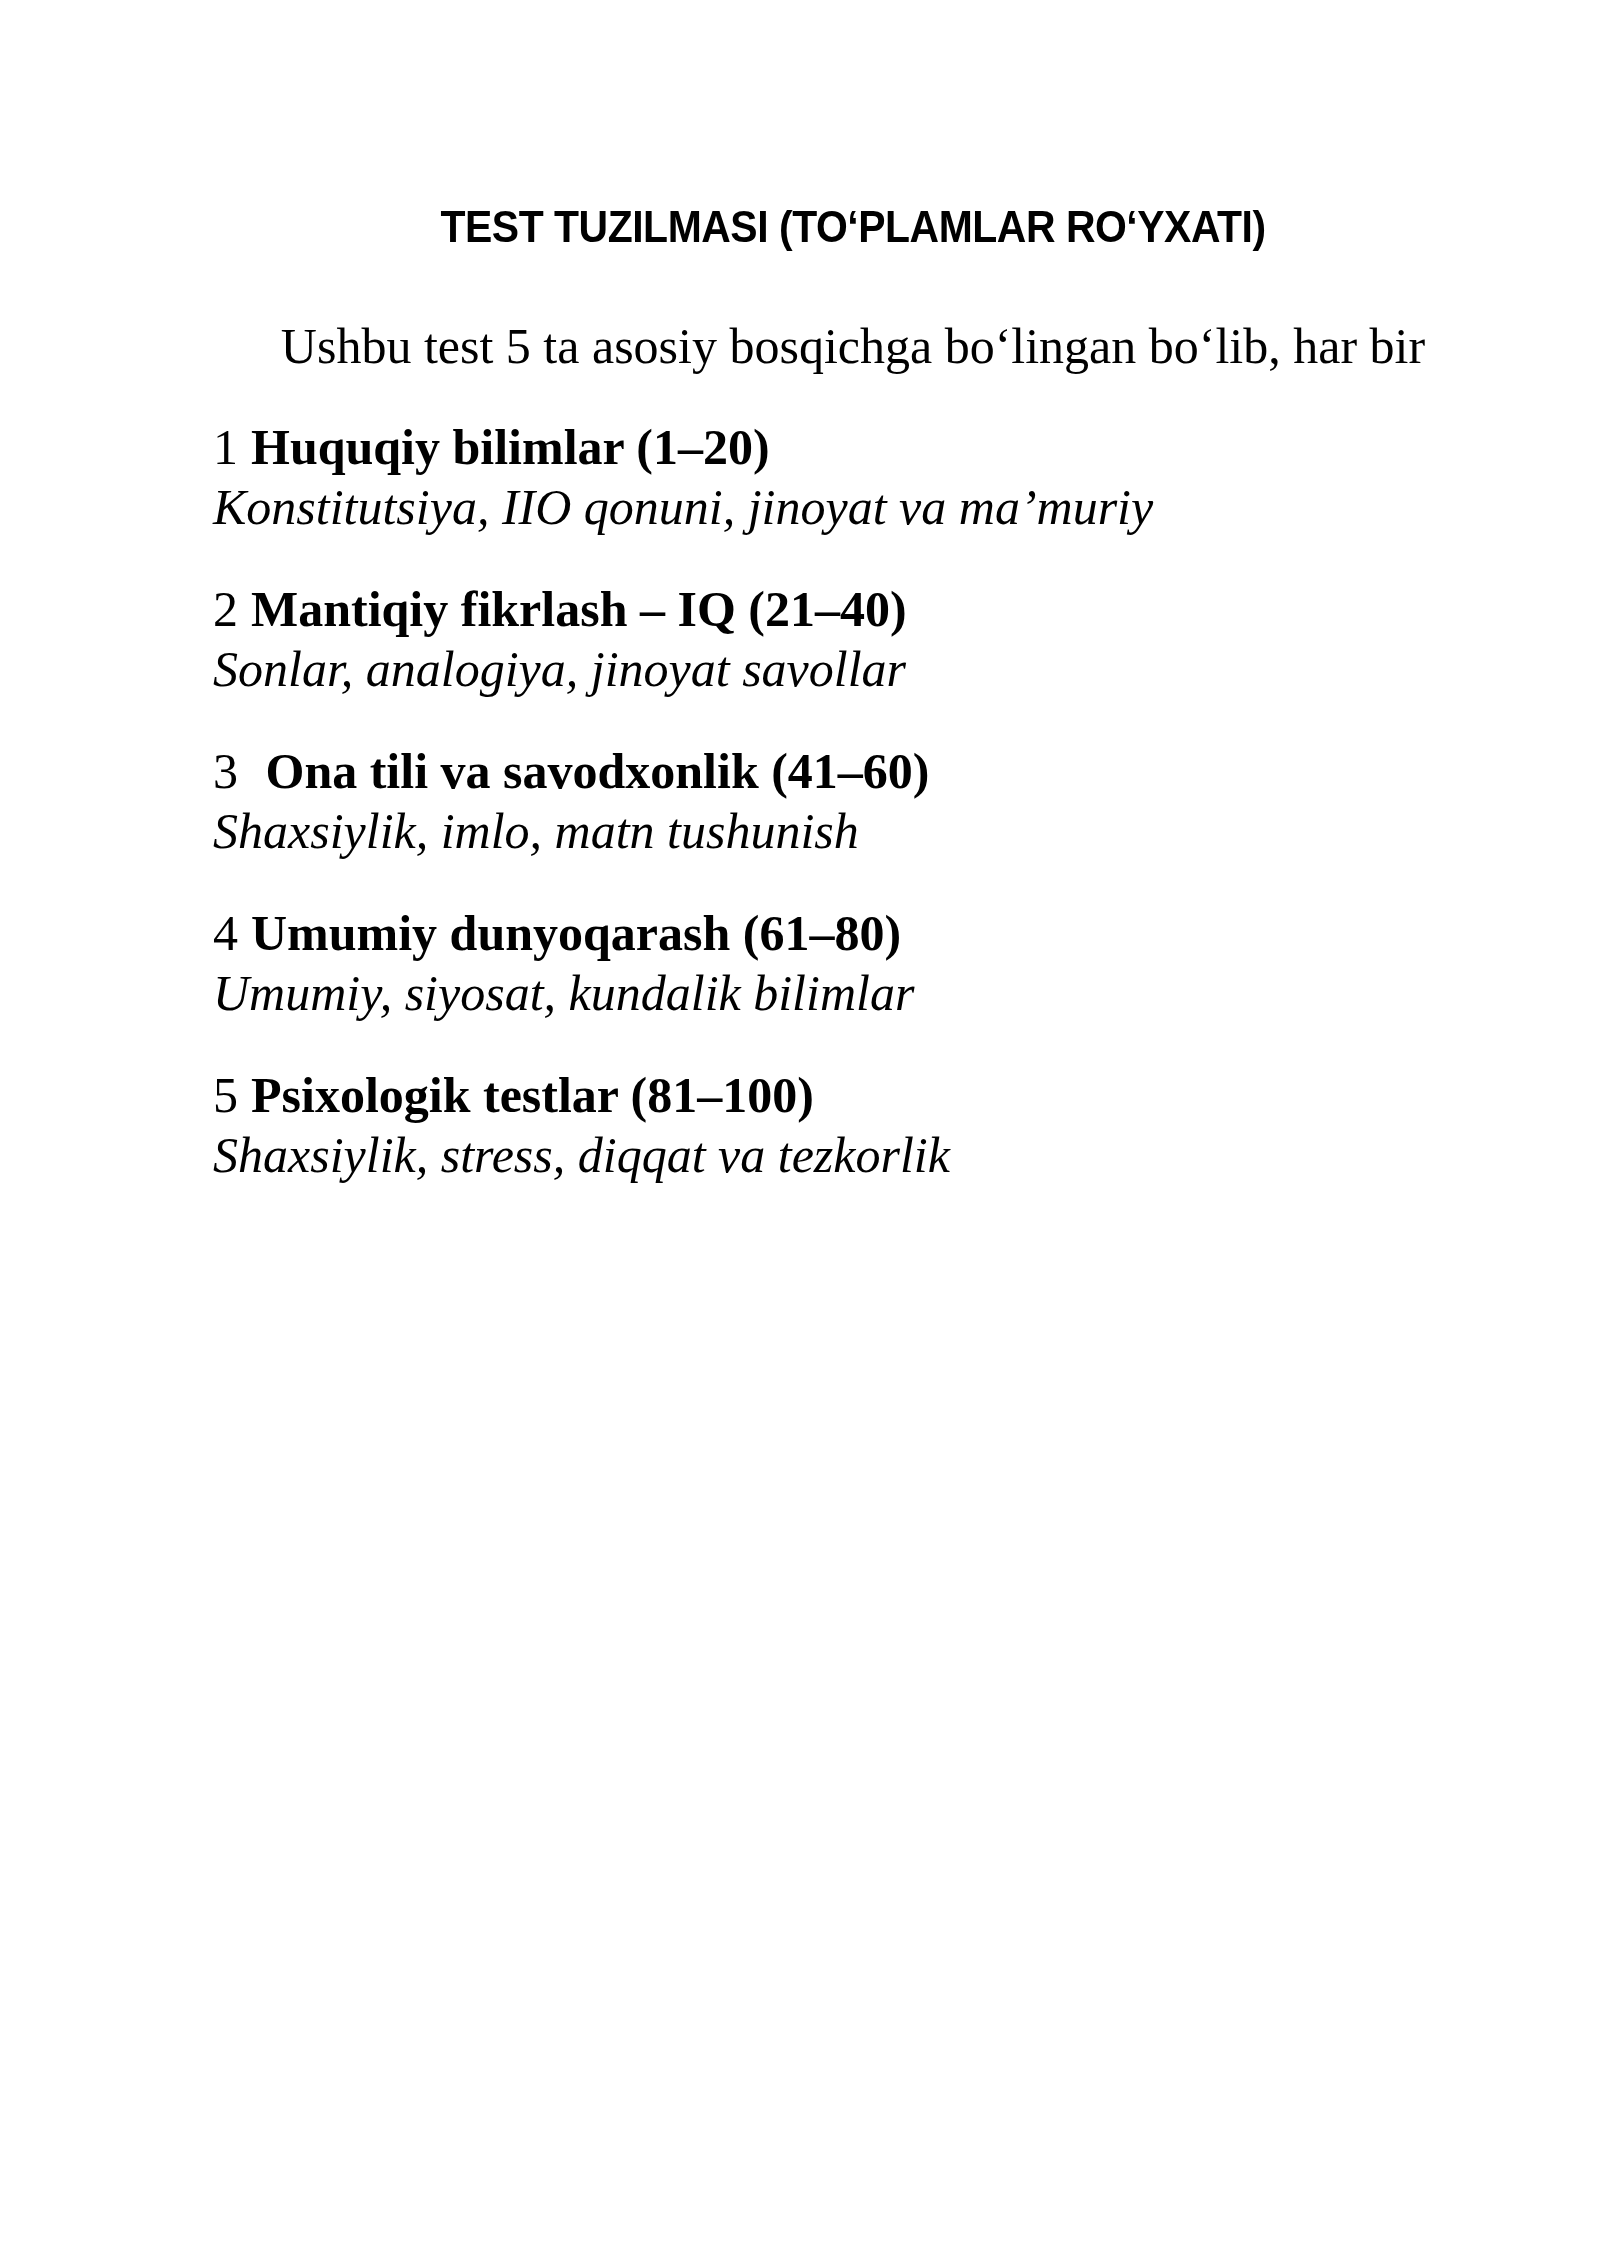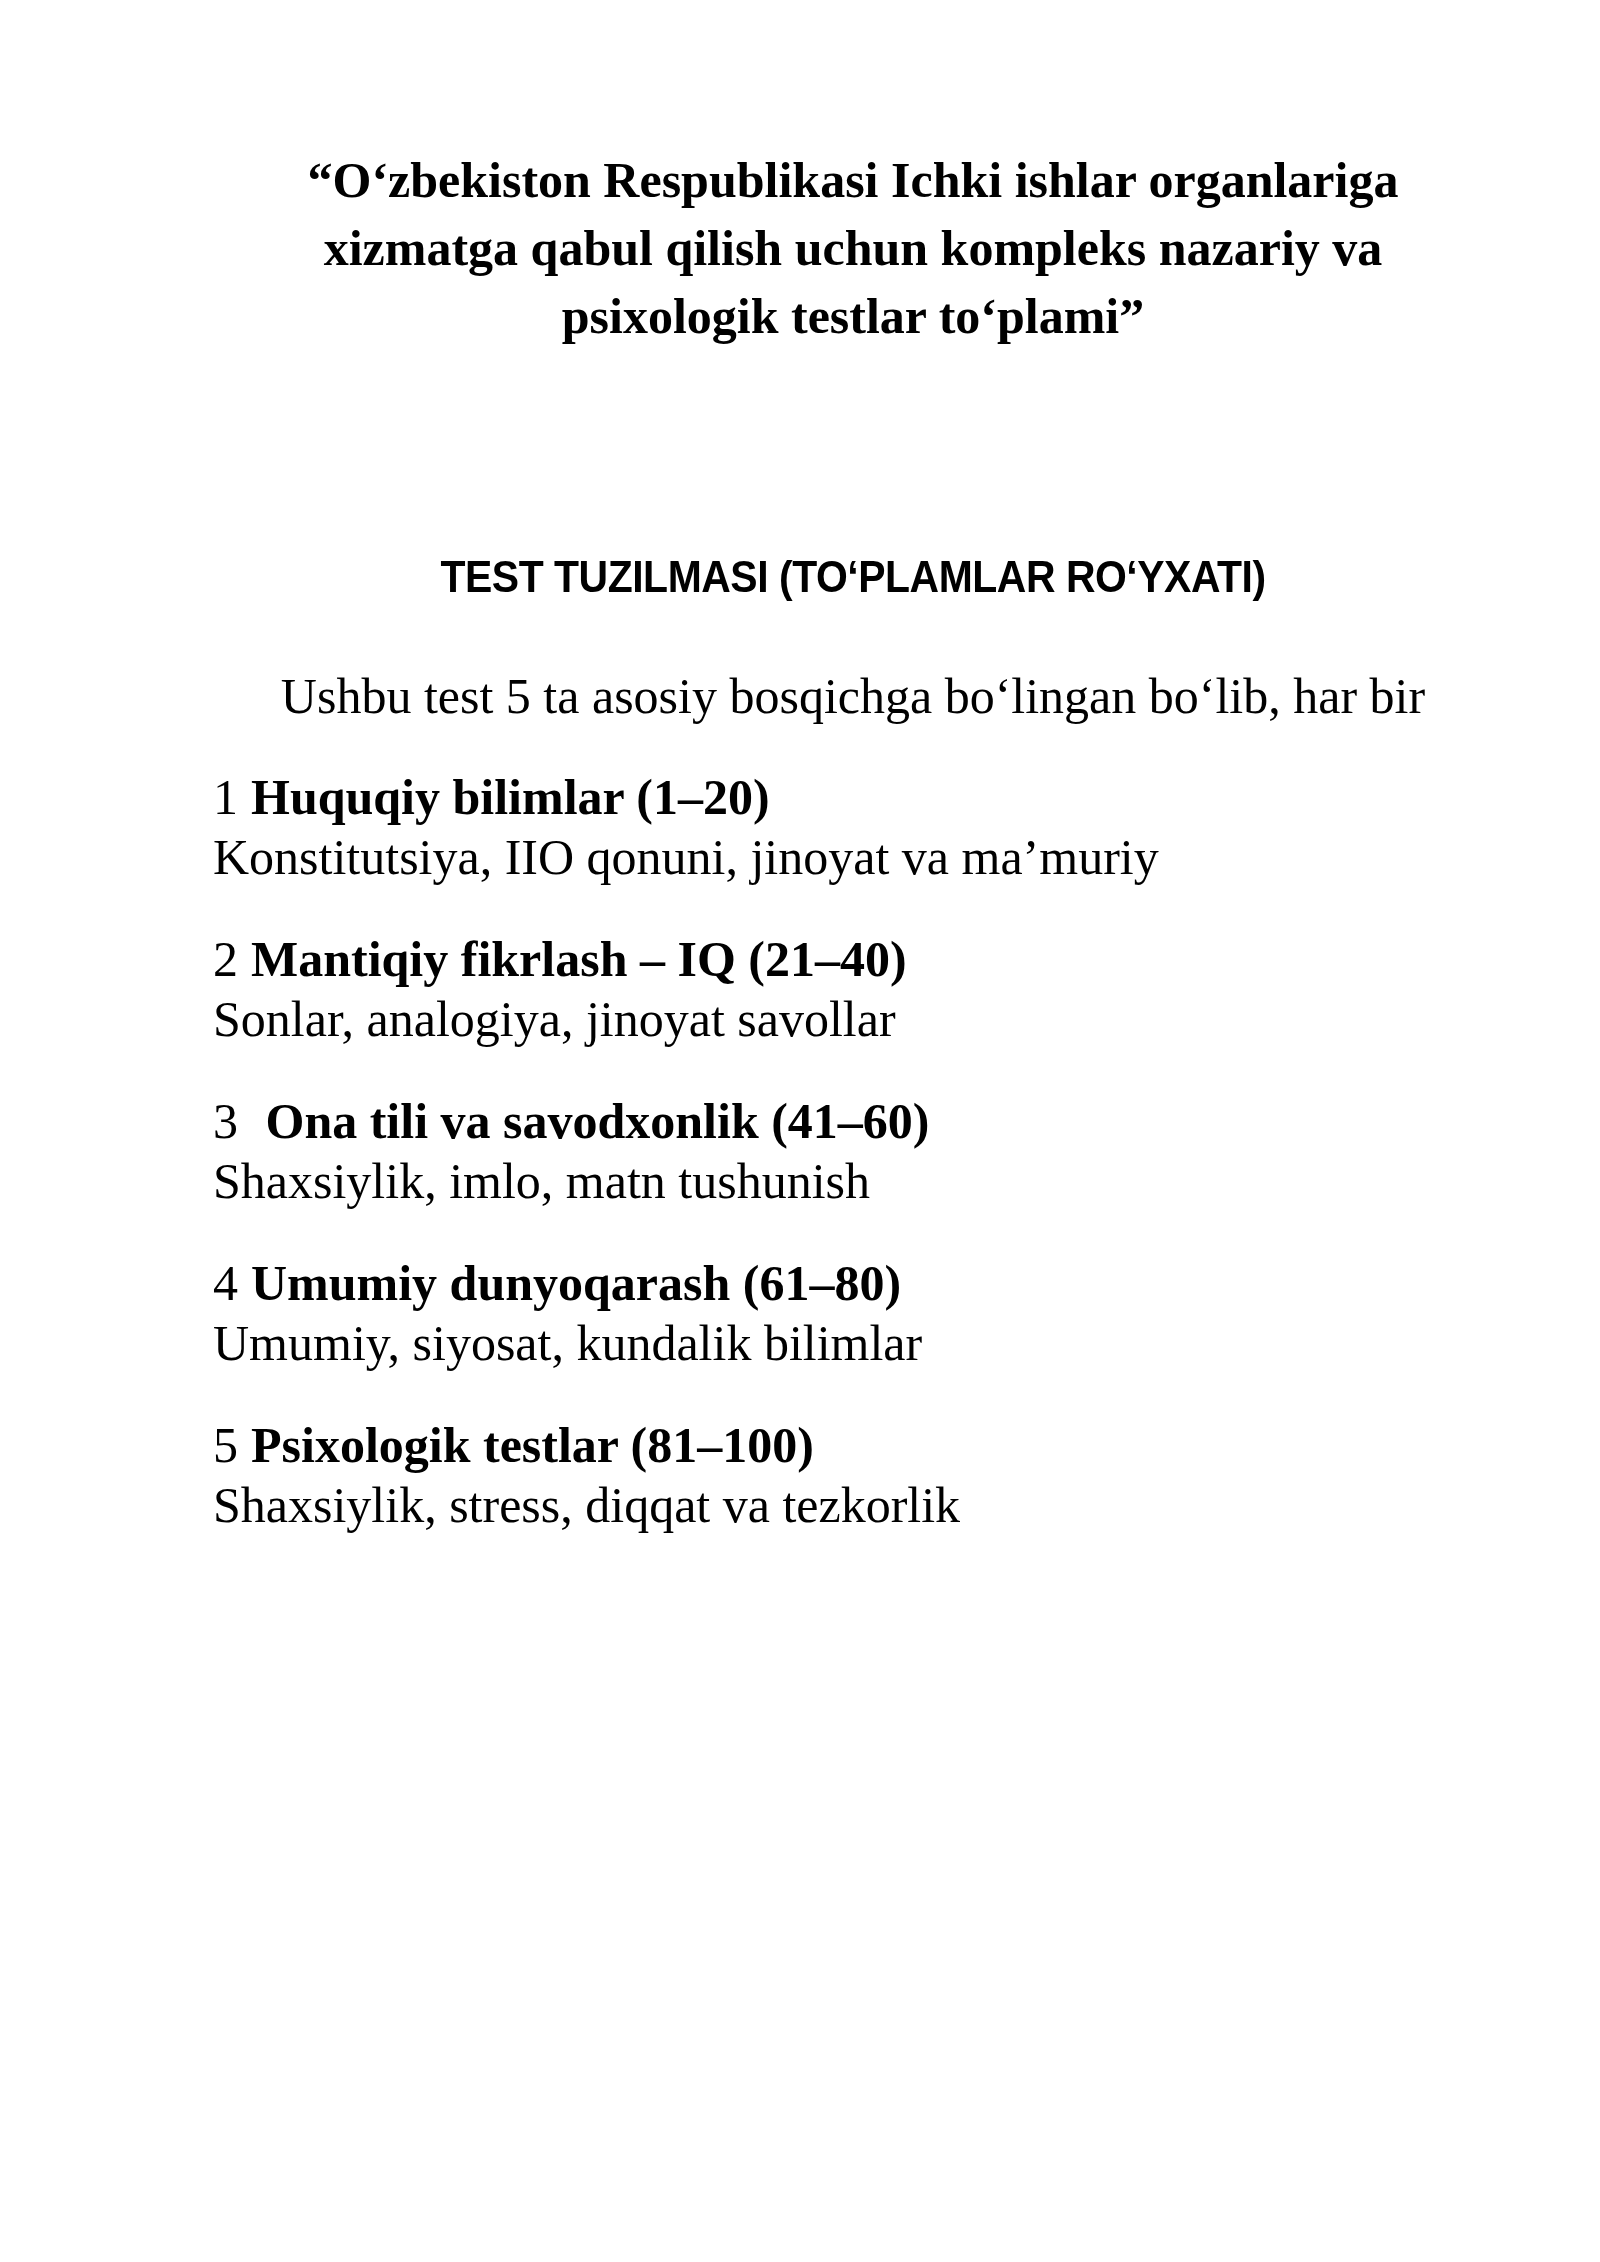--- a/index.html
+++ b/index.html
@@ -51,32 +51,27 @@
   .sections {
     margin-top: 40px;
     font-size: 50px;
     line-height: 60px;
   }
   .section + .section { margin-top: 42px; }
   .sec-heading { white-space: nowrap; }
   .sec-num { margin-right: 0.26em; }
   .sec-num.wide { margin-right: 0.55em; }
   .sec-title { font-weight: bold; text-align: center; }
-  .sec-desc .line { white-space: nowrap; }
+  .sec-desc .line { white-space: nowrap; font-style: italic; }
 </style>
 </head>
 <body>
 
 <div class="page">
 
-  <div class="doc-title">
-    <div class="line">“O‘zbekiston Respublikasi Ichki ishlar organlariga</div>
-    <div class="line">xizmatga qabul qilish uchun kompleks nazariy va</div>
-    <div class="line">psixologik testlar to‘plami”</div>
-  </div>
 
   <div class="subtitle">TEST TUZILMASI (TO‘PLAMLAR RO‘YXATI)</div>
 
   <div class="intro">
     <div class="line">Ushbu test 5 ta asosiy bosqichga bo‘lingan bo‘lib, har bir</div>
   </div>
 
   <div class="sections">
 
     <div class="section">

